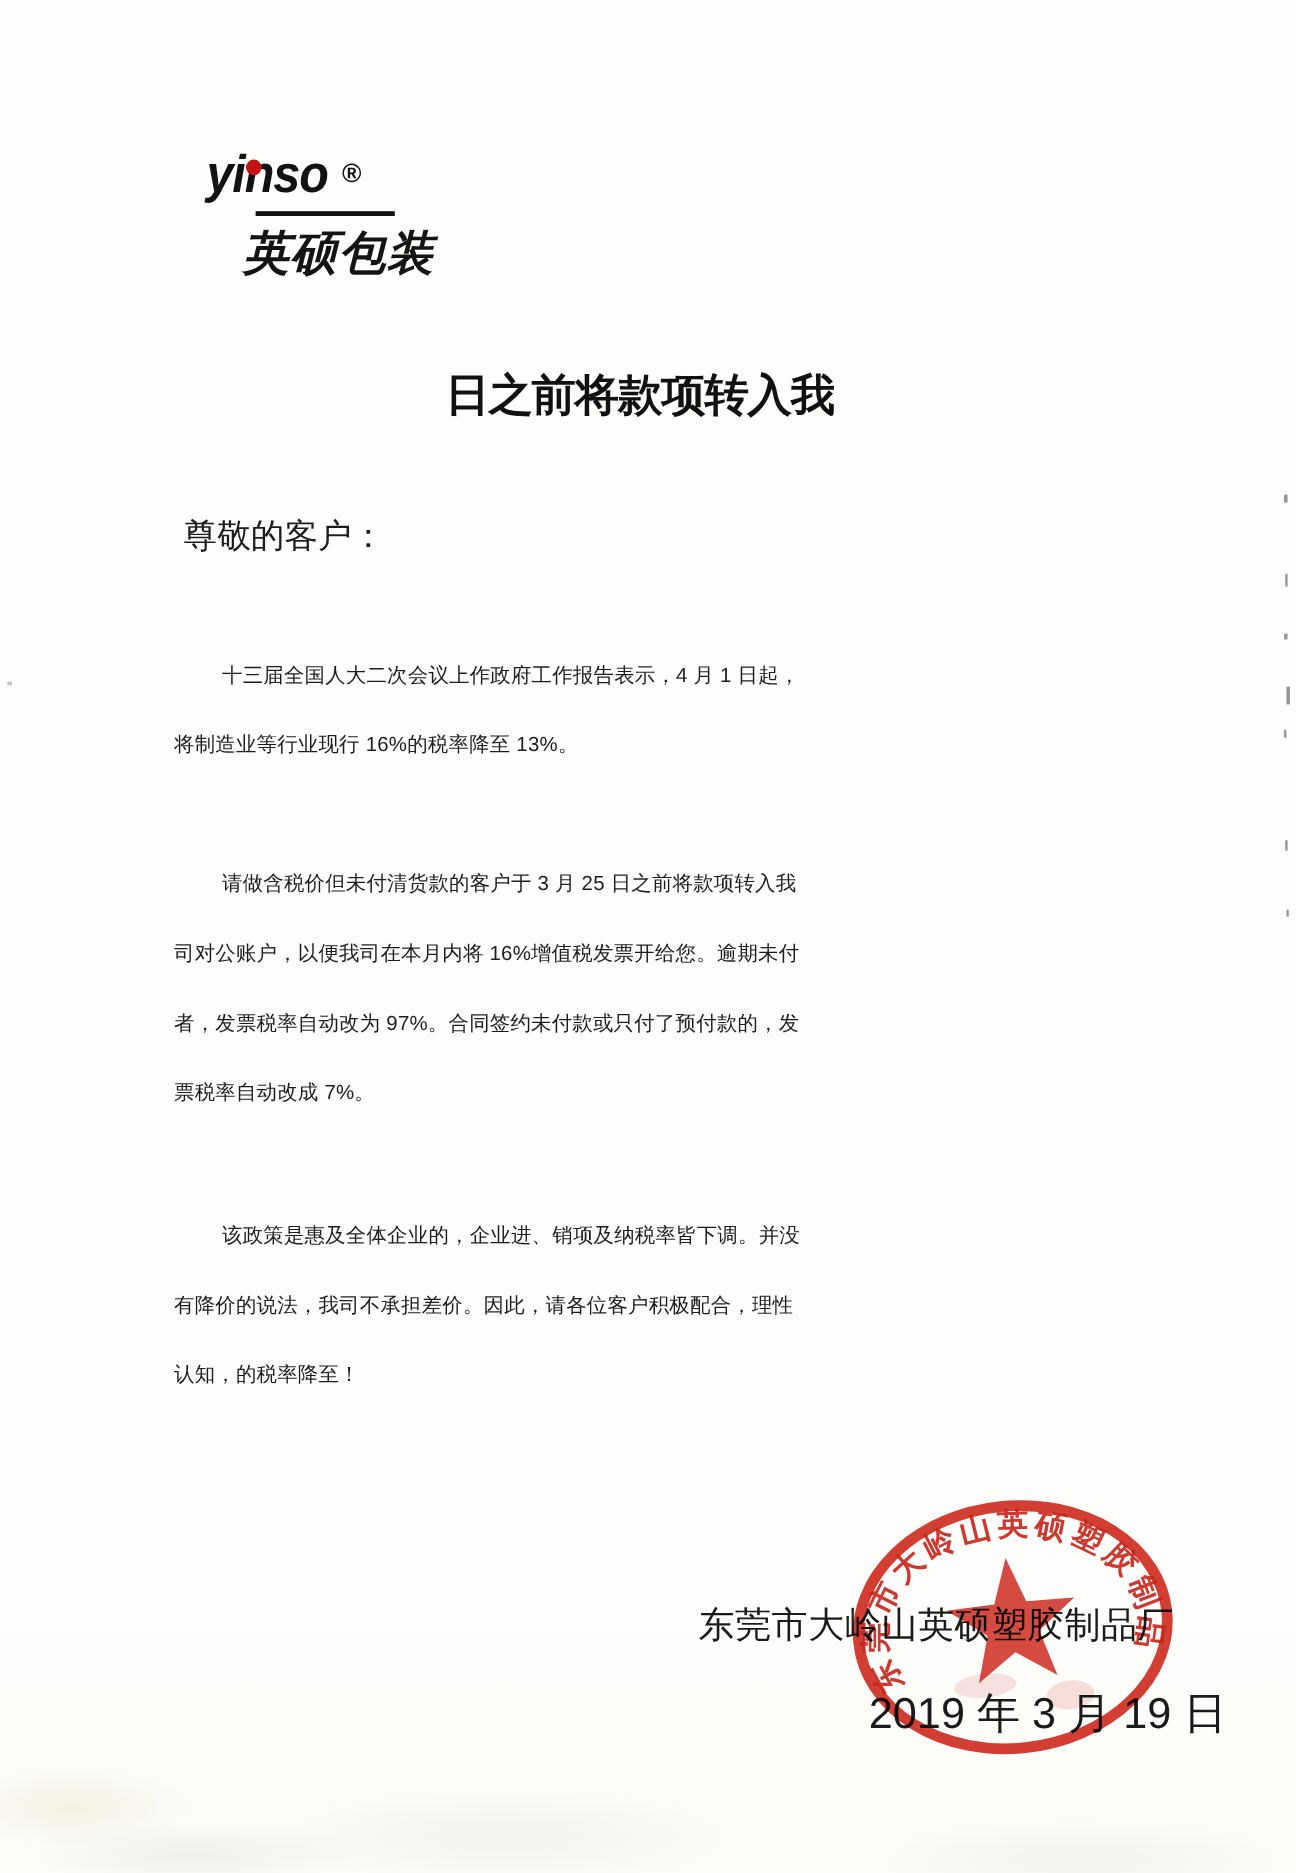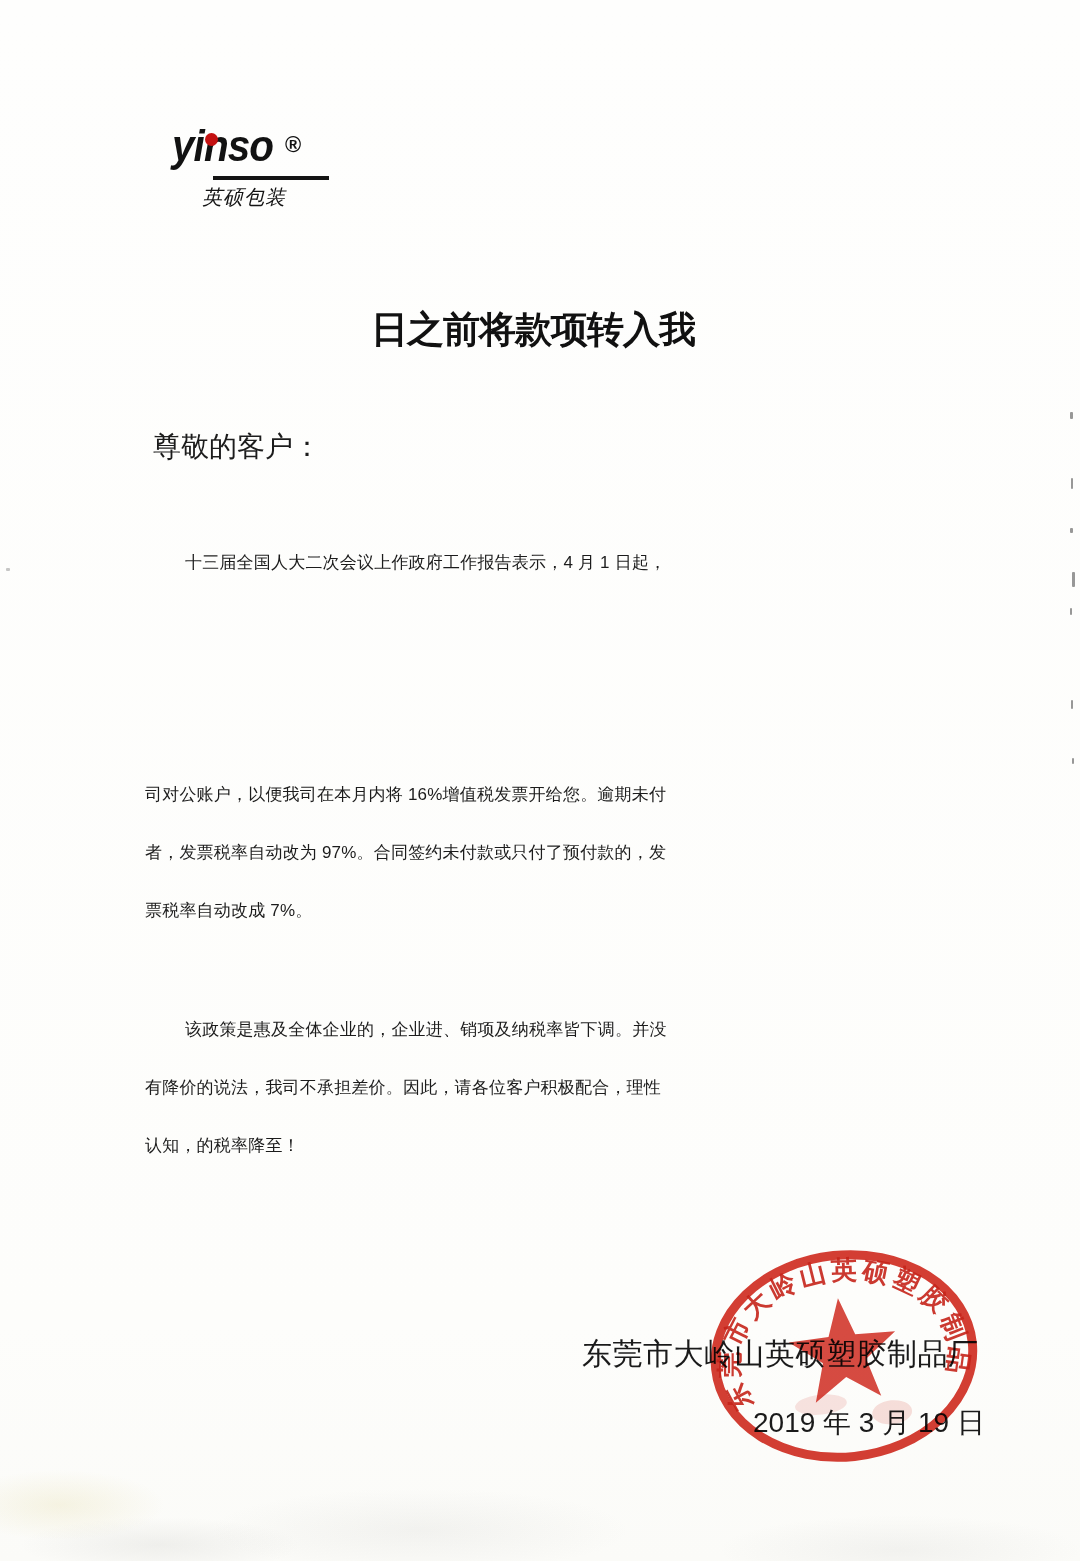--- a/index.html
+++ b/index.html
@@ -33,21 +33,21 @@
   }
   .idot{
     position:absolute;left:33px;top:7px;width:13px;height:13px;
     border-radius:50%;background:#c41111;
   }
   .underline{
     position:absolute;left:41px;top:50px;width:116px;height:4px;background:#141414;
   }
   .subtitle{
     position:absolute;left:30px;top:58px;
-    font-size:20px;font-weight:400;font-style:italic;
+    font-size:39px;font-weight:700;font-style:italic;
     letter-spacing:1px;color:#141414;white-space:nowrap;
   }
   
   .doc-title{
     position:absolute;left:0;top:305px;width:1066px;
     text-align:center;
     font-size:37px;font-weight:700;letter-spacing:-1px;
     color:#111;
   }
   
@@ -57,22 +57,22 @@
     color:#1c1c1c;letter-spacing:0.2px;
   }
   .bline.indent{left:185px;}
   .salutation{position:absolute;left:153px;top:428px;font-size:28px;color:#1c1c1c;font-family:Liberation Mono, monospace;}
   
   .company{
     position:absolute;left:582px;top:1334px;
     font-size:30px;color:#1a1a1a;white-space:nowrap;letter-spacing:0.5px;
   }
   .datetext{
-    position:absolute;left:753px;top:1404px;
-    font-size:28px;color:#1a1a1a;white-space:nowrap;
+    position:absolute;left:724px;top:1404px;
+    font-size:36px;color:#1a1a1a;white-space:nowrap;
   }
   
   .stamp{
     position:absolute;left:696px;top:1232px;
     width:296px;height:248px;
     mix-blend-mode:multiply;
     transform:rotate(-6deg);
   }
   .stamp text{
     font-family:"Liberation Sans", sans-serif;
@@ -92,21 +92,23 @@
     <div class="reg">®</div>
     <div class="underline"></div>
     <div class="subtitle">英硕包装</div>
   </div>
 
   <div class="doc-title">日之前将款项转入我</div>
 
   <div class="salutation">尊敬的客户：</div>
 
   <div class="bline indent" style="top:548px">十三届全国人大二次会议上作政府工作报告表示，4 月 1 日起，</div>
+  <div class="bline" style="top:606px">将制造业等行业现行 16%的税率降至 13%。</div>
 
+  <div class="bline indent" style="top:722px">请做含税价但未付清货款的客户于 3 月 25 日之前将款项转入我</div>
   <div class="bline" style="top:780px">司对公账户，以便我司在本月内将 16%增值税发票开给您。逾期未付</div>
   <div class="bline" style="top:838px">者，发票税率自动改为 97%。合同签约未付款或只付了预付款的，发</div>
   <div class="bline" style="top:896px">票税率自动改成 7%。</div>
 
   <div class="bline" style="top:1073px">有降价的说法，我司不承担差价。因此，请各位客户积极配合，理性</div>
   <div class="bline indent" style="top:1015px">该政策是惠及全体企业的，企业进、销项及纳税率皆下调。并没</div>
   <div class="bline" style="top:1131px">认知，的税率降至！</div>
 
   <div class="company">东莞市大岭山英硕塑胶制品厂</div>
   <div class="datetext">2019 年 3 月 19 日</div>

